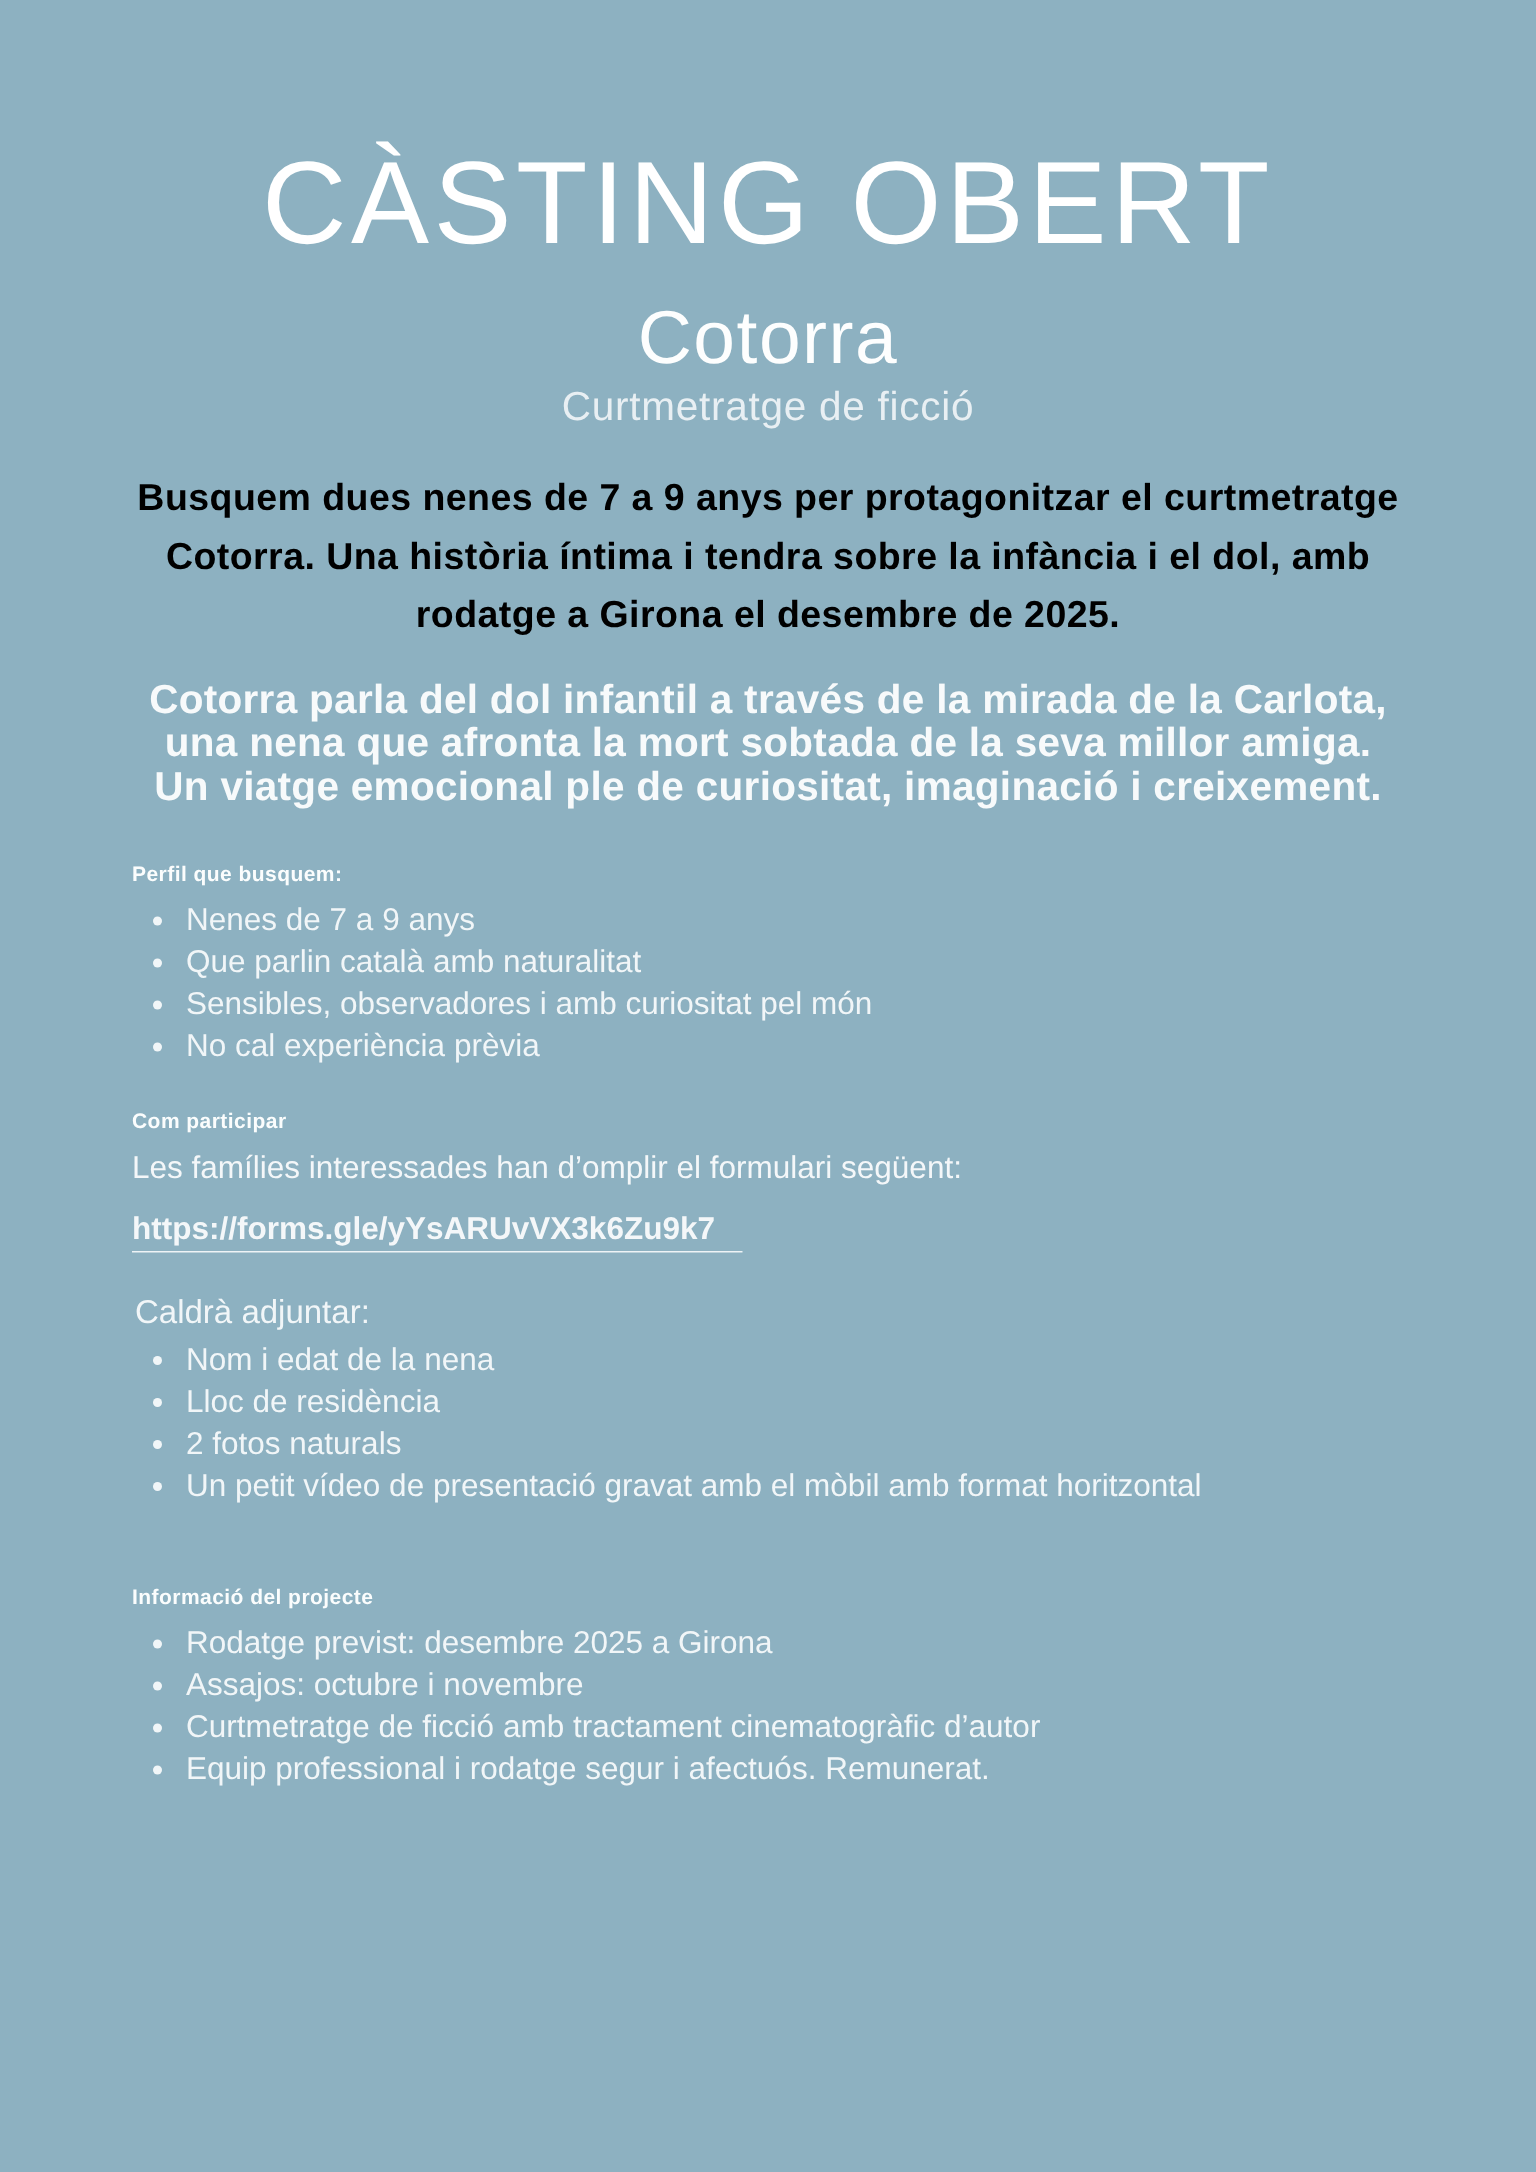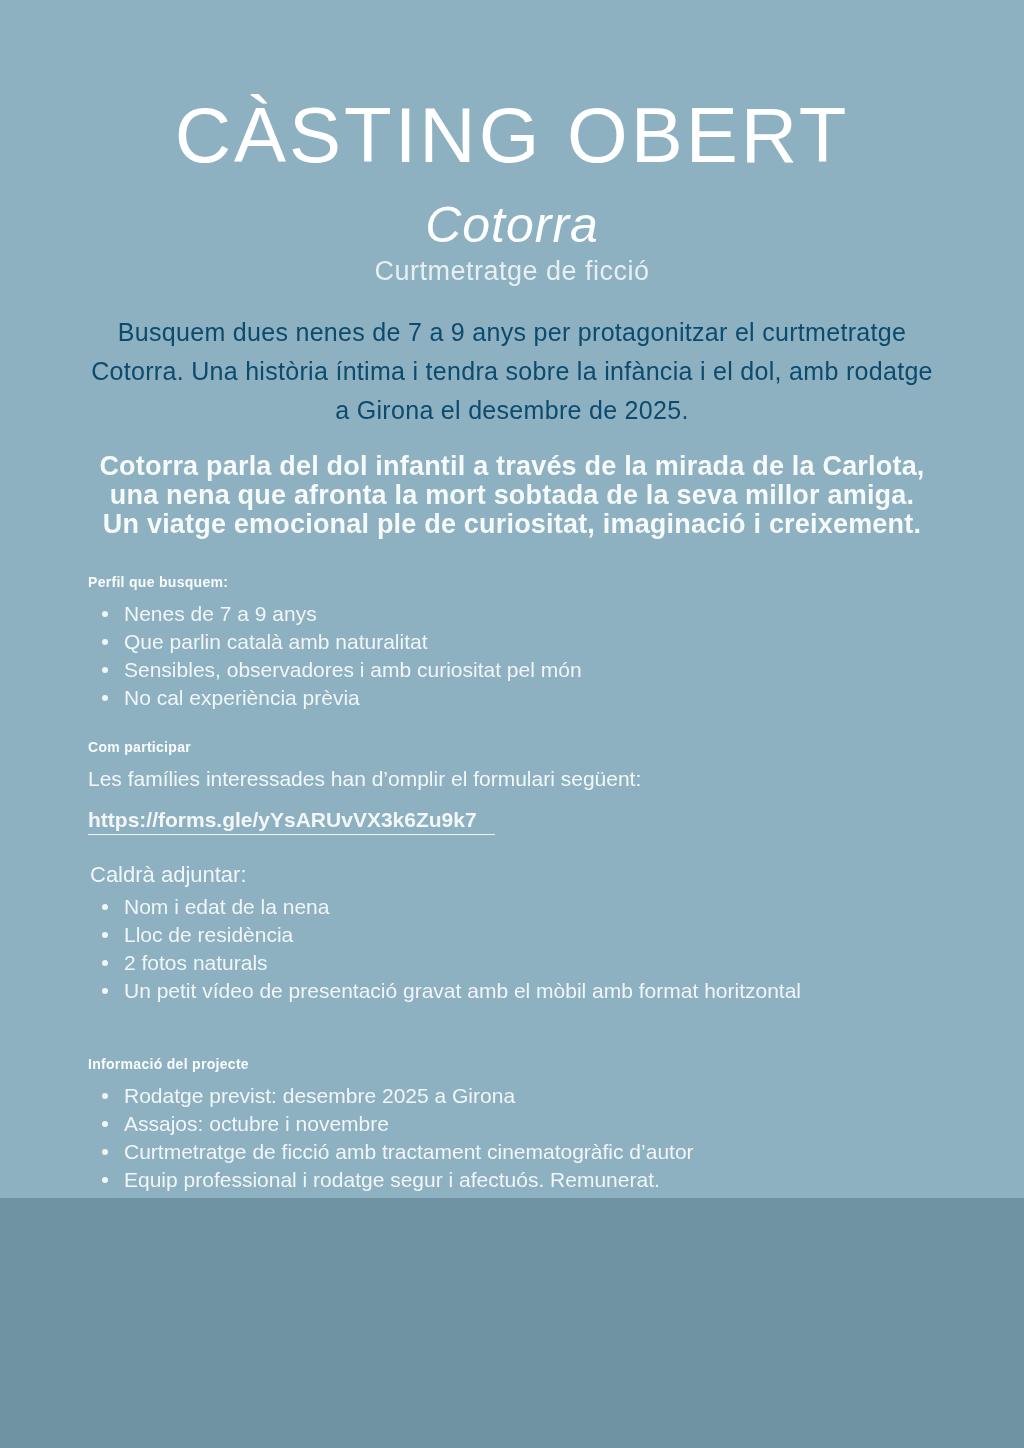--- a/index.html
+++ b/index.html
@@ -2,21 +2,21 @@
 <html><head>
 <meta charset="utf-8">
 <style>
   * { box-sizing: border-box; }
   html, body { margin: 0; padding: 0; }
   body { background: #6f93a3; }
 
   .page {
     position: relative;
     width: 1024px;
-    height: 1198px;
+    height: 1448px;
     margin: 0 auto;
     background: #8db1c1;
     color: #ffffff;
     font-family: "Liberation Sans", sans-serif;
     overflow: hidden;
   }
 
   
   .header { text-align: center; padding-top: 96px; }
 
@@ -28,41 +28,40 @@
     letter-spacing: 3px;
     color: #ffffff;
   }
   .subtitle {
     margin: 26px 4px 0;
     font-size: 50px;
     line-height: 1.0;
     font-weight: 300;
     letter-spacing: 1px;
     color: #fdfefe;
-    font-style: italic;
   }
   .tagline {
     margin: 5px 0 0;
     font-size: 27px;
     line-height: 32px;
     font-weight: 400;
     letter-spacing: 0.5px;
     color: rgba(255,255,255,0.80);
   }
 
   
   .lead {
     width: 850px;
     margin: 26px auto 0;
     text-align: center;
     font-size: 25px;
     line-height: 39px;
-    font-weight: 400;
+    font-weight: 700;
     letter-spacing: 0.3px;
-    color: #0c4a6e;
+    color: #000000;
   }
   .synopsis {
     width: 830px;
     margin: 22px auto 0;
     text-align: center;
     font-size: 27px;
     line-height: 29px;
     font-weight: 700;
     letter-spacing: 0.2px;
     color: rgba(255,255,255,0.93);

